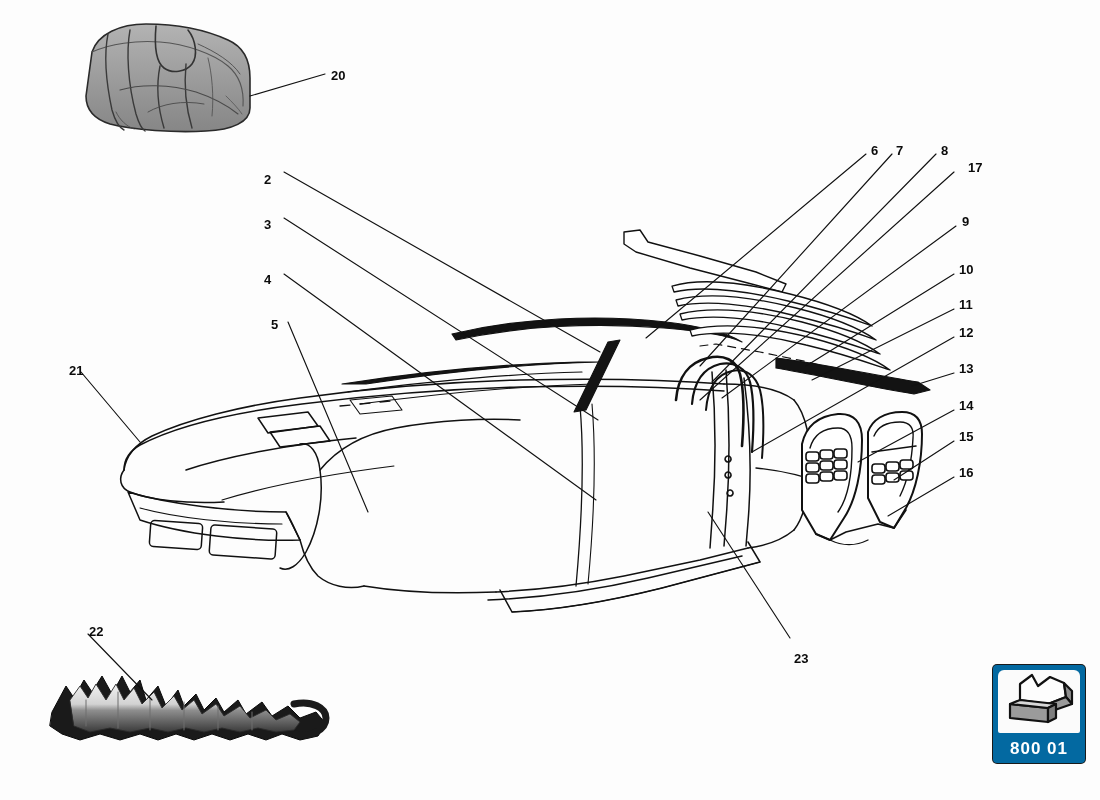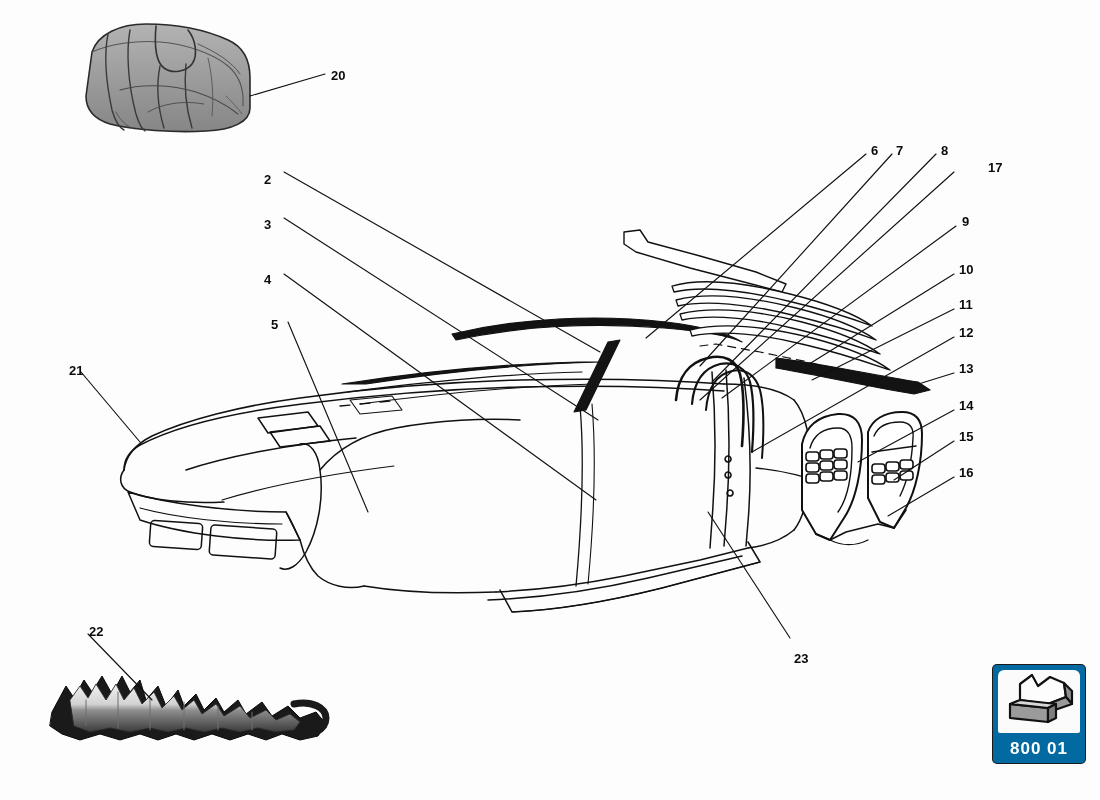--- a/index.html
+++ b/index.html
@@ -269,21 +269,21 @@
     </g>
   </svg>
 
   <div class="num" style="left:264px;top:173px">2</div>
   <div class="num" style="left:264px;top:218px">3</div>
   <div class="num" style="left:264px;top:273px">4</div>
   <div class="num" style="left:271px;top:318px">5</div>
   <div class="num" style="left:871px;top:144px">6</div>
   <div class="num" style="left:896px;top:144px">7</div>
   <div class="num" style="left:941px;top:144px">8</div>
-  <div class="num" style="left:988px;top:161px">17</div>
+  <div class="num" style="left:968px;top:161px">17</div>
   <div class="num" style="left:962px;top:215px">9</div>
   <div class="num" style="left:959px;top:263px">10</div>
   <div class="num" style="left:959px;top:298px">11</div>
   <div class="num" style="left:959px;top:326px">12</div>
   <div class="num" style="left:959px;top:362px">13</div>
   <div class="num" style="left:959px;top:399px">14</div>
   <div class="num" style="left:959px;top:430px">15</div>
   <div class="num" style="left:959px;top:466px">16</div>
   <div class="num" style="left:331px;top:69px">20</div>
   <div class="num" style="left:69px;top:364px">21</div>

